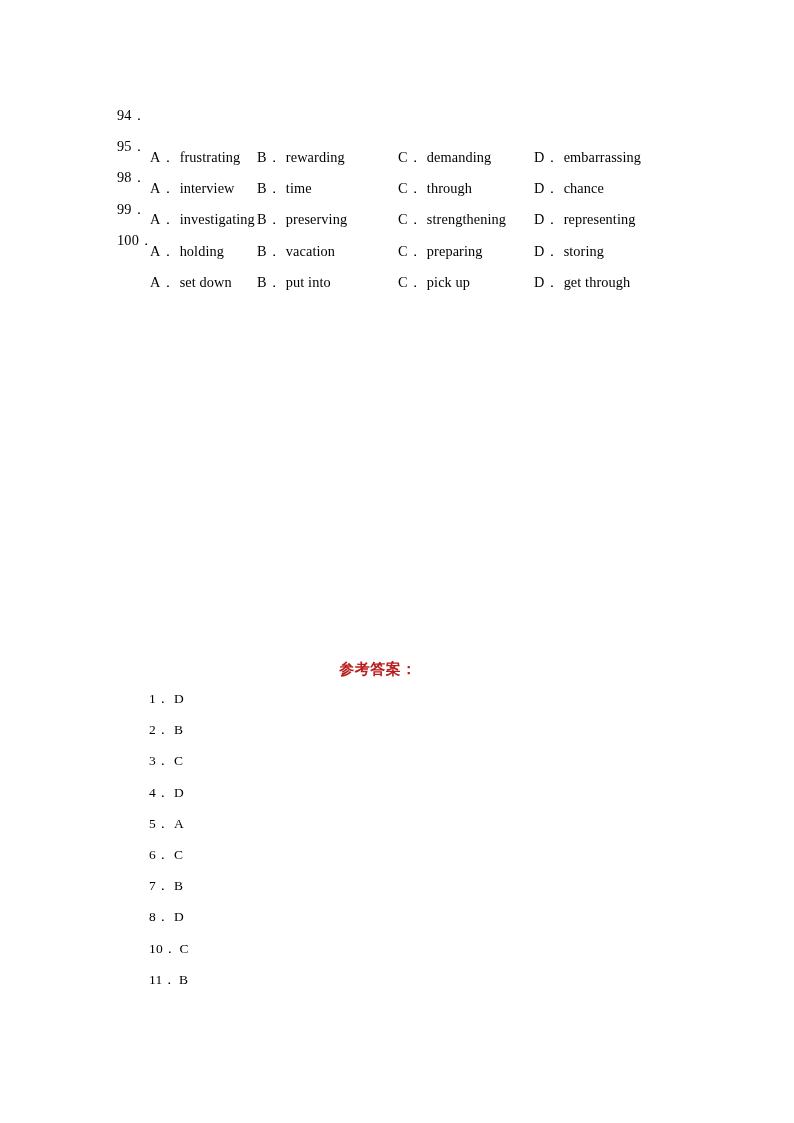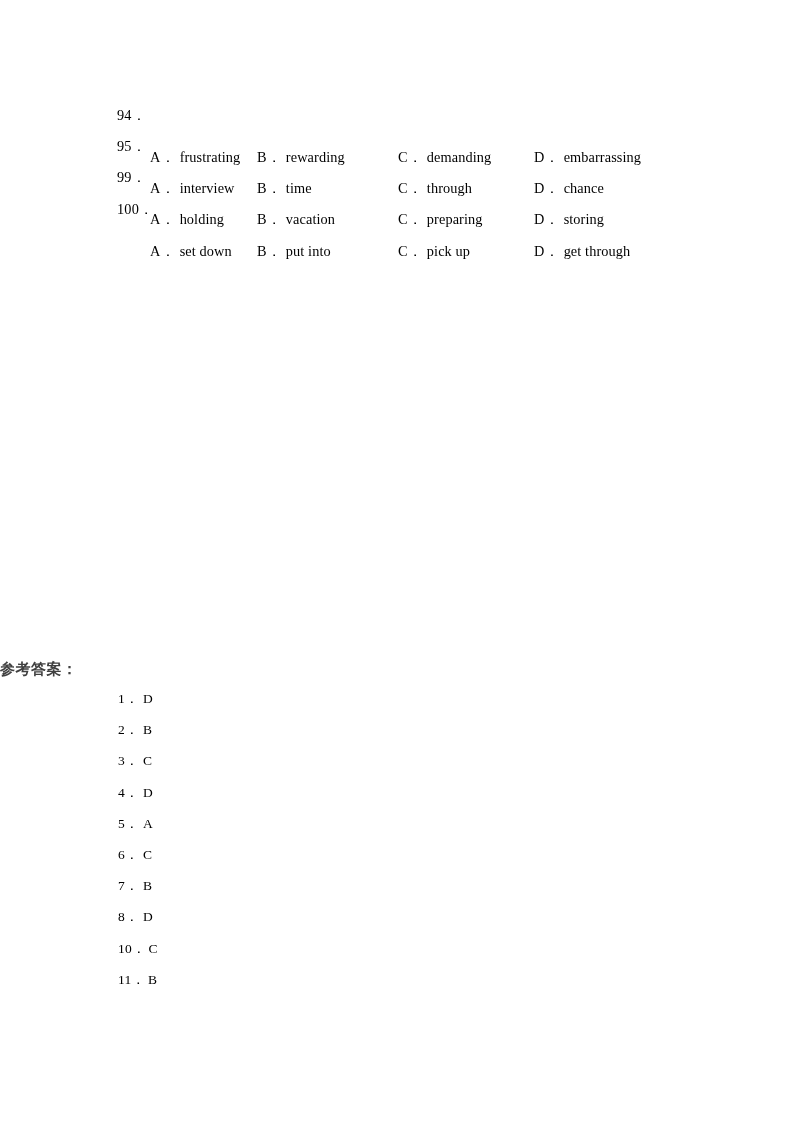--- a/index.html
+++ b/index.html
@@ -67,41 +67,43 @@
   .opt-b { left: 140px; }
   .opt-c { left: 281px; }
   .opt-d { left: 417px; }
 
   
   .answers-heading {
     position: absolute;
     left: 0;
     top: 660px;
     width: 756px;
+    text-align: center;
     font-family: "DejaVu Sans", "Liberation Sans", sans-serif;
     font-size: 15px;
     font-weight: bold;
     letter-spacing: 0.5px;
-    color: #404040;
+    color: #b91c1c;
   }
 
   
   .answers {
     position: absolute;
     left: 118px;
     top: 683px;
     width: 300px;
   }
 
   .a-row {
     height: 31.2px;
     line-height: 31.2px;
     font-size: 13.5px;
     white-space: nowrap;
     letter-spacing: 0.2px;
+    margin-left: 31px;
   }
   .a-row .a-num {
     display: inline-block;
     min-width: 22px;
   }
   .a-row .a-val {
     margin-left: 3px;
   }
 </style>
 </head>
@@ -116,20 +118,27 @@
         <span class="q-opt opt-b"><span class="lbl">B．</span><span class="txt">rewarding</span></span>
         <span class="q-opt opt-c"><span class="lbl">C．</span><span class="txt">demanding</span></span>
         <span class="q-opt opt-d"><span class="lbl">D．</span><span class="txt">embarrassing</span></span>
       </div>
       <div class="q-row">
         <span class="q-num">95．</span>
         <span class="q-opt opt-a"><span class="lbl">A．</span><span class="txt">interview</span></span>
         <span class="q-opt opt-b"><span class="lbl">B．</span><span class="txt">time</span></span>
         <span class="q-opt opt-c"><span class="lbl">C．</span><span class="txt">through</span></span>
         <span class="q-opt opt-d"><span class="lbl">D．</span><span class="txt">chance</span></span>
+      </div>
+      <div class="q-row">
+        <span class="q-num">98．</span>
+        <span class="q-opt opt-a"><span class="lbl">A．</span><span class="txt">investigating</span></span>
+        <span class="q-opt opt-b"><span class="lbl">B．</span><span class="txt">preserving</span></span>
+        <span class="q-opt opt-c"><span class="lbl">C．</span><span class="txt">strengthening</span></span>
+        <span class="q-opt opt-d"><span class="lbl">D．</span><span class="txt">representing</span></span>
       </div>
       <div class="q-row">
         <span class="q-num">99．</span>
         <span class="q-opt opt-a"><span class="lbl">A．</span><span class="txt">holding</span></span>
         <span class="q-opt opt-b"><span class="lbl">B．</span><span class="txt">vacation</span></span>
         <span class="q-opt opt-c"><span class="lbl">C．</span><span class="txt">preparing</span></span>
         <span class="q-opt opt-d"><span class="lbl">D．</span><span class="txt">storing</span></span>
       </div>
       <div class="q-row">
         <span class="q-num">100．</span>

